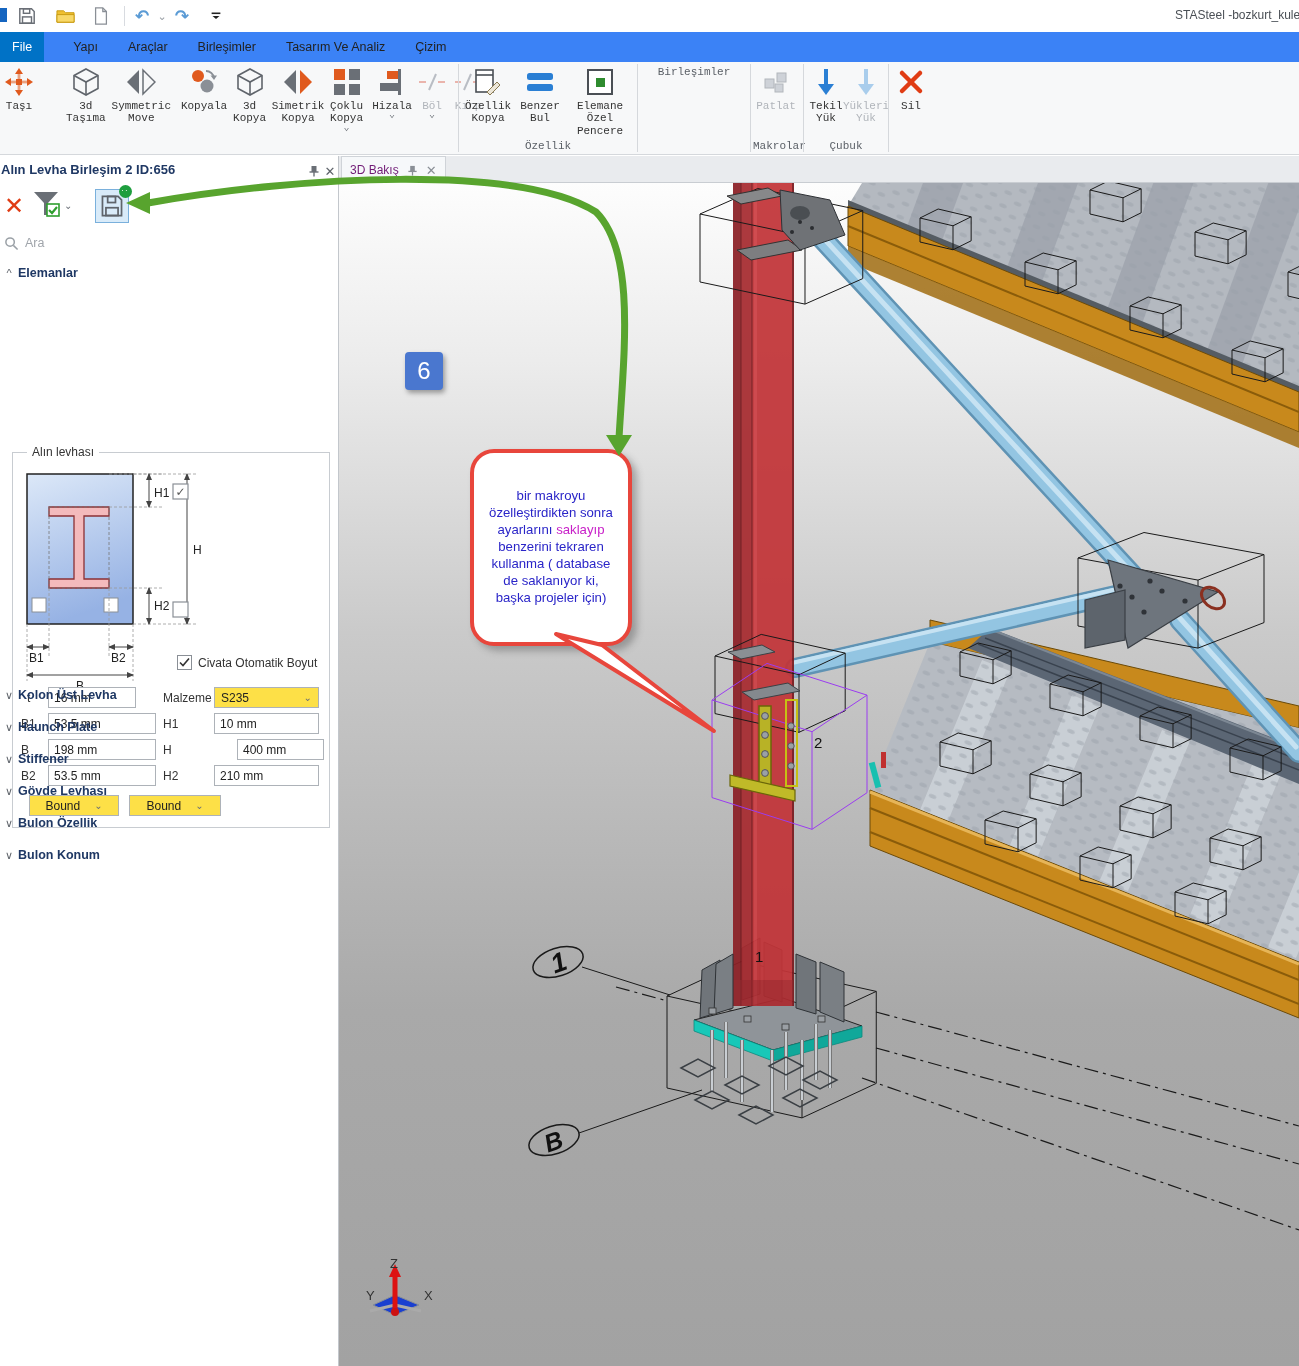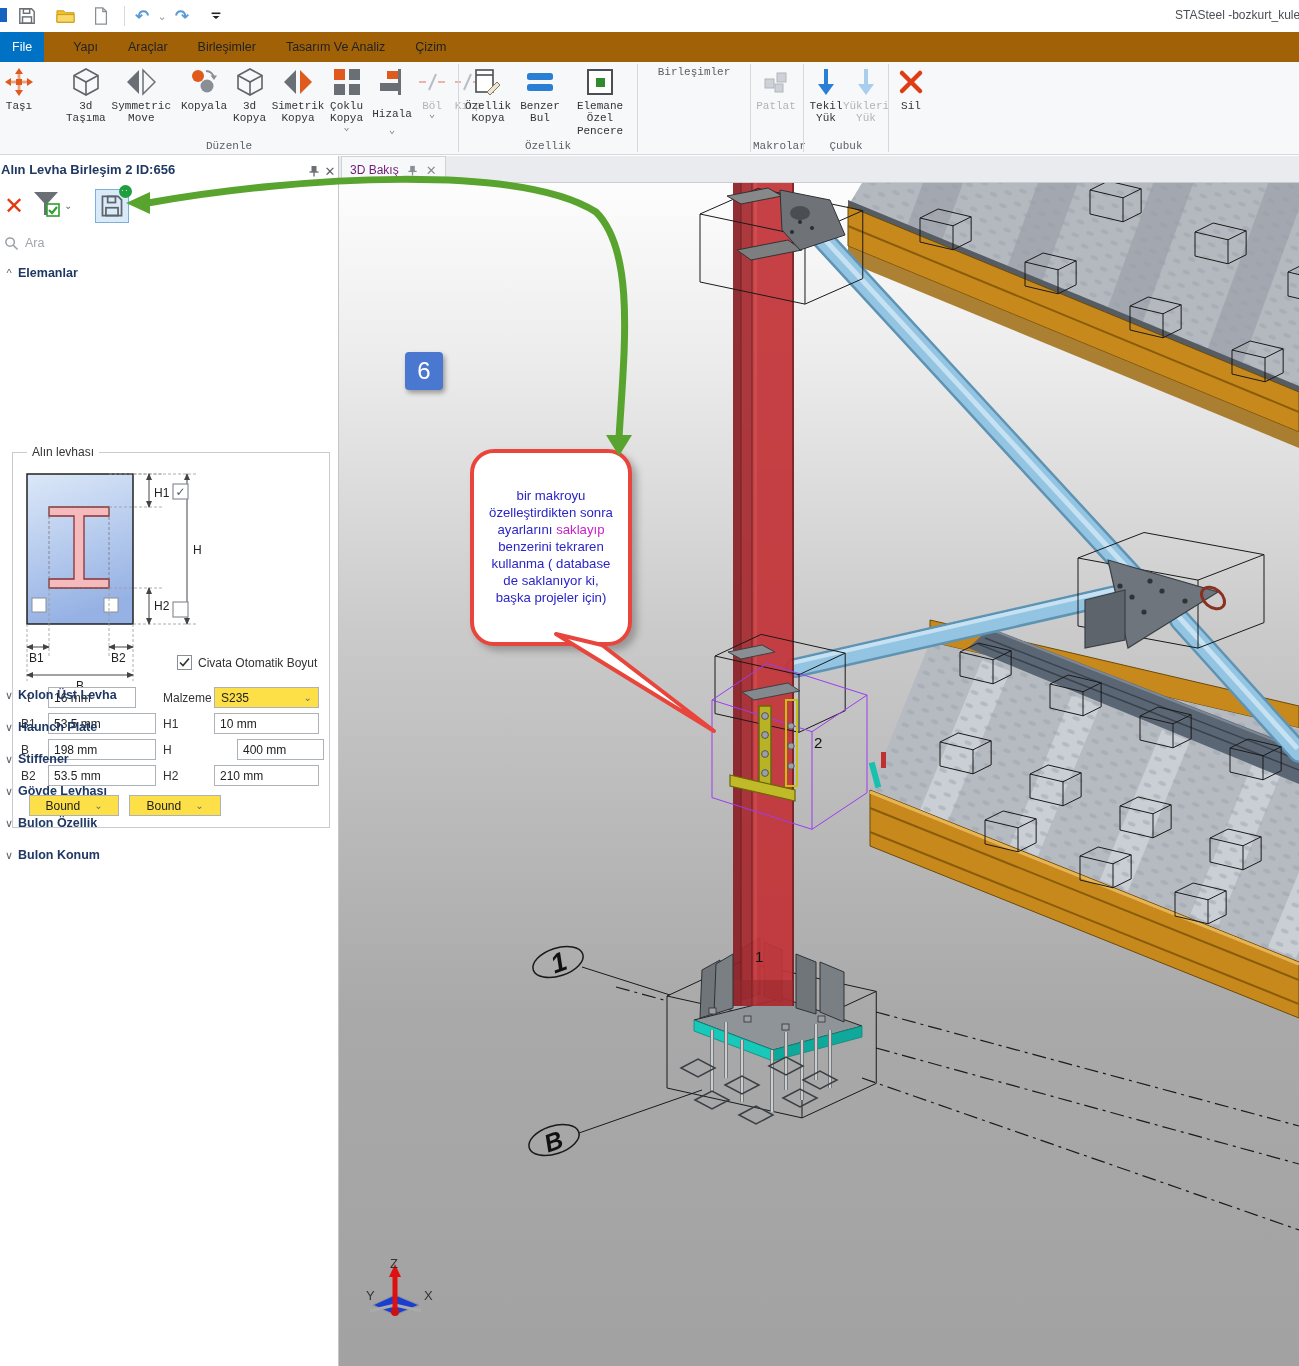--- a/index.html
+++ b/index.html
@@ -10,21 +10,21 @@
   #titlebar { position:absolute; left:0; top:0; width:1299px; height:32px; background:#fff; overflow:hidden; }
   .qat { position:absolute; top:4px; display:flex; align-items:center; }
   .qat-btn { width:26px; height:24px; display:flex; align-items:center; justify-content:center; cursor:default; }
   .qat-sep { width:1px; height:20px; background:#d8dbe0; margin:0 4px; }
   .undo-glyph { color:#5b9bd5; font-size:17px; font-weight:bold; }
   .small-chev { color:#9aa0a6; font-size:11px; }
   #win-title { position:absolute; left:1175px; top:8px; font-size:12px; color:#4a4f55; white-space:nowrap; }
   .app-frag { position:absolute; left:0; top:8px; width:7px; height:14px; background:#1565c0; }
 
   
-  #menubar { position:absolute; left:0; top:32px; width:1299px; height:30px; background:#a16207; display:flex; align-items:stretch;text-align:right; }
+  #menubar { position:absolute; left:0; top:32px; width:1299px; height:30px; background:#3b82f6; display:flex; align-items:stretch;text-align:right; }
   .mtab { padding:0 15px; display:flex; align-items:center; font-size:12.5px; color:#222; cursor:default; }
   .mtab.active { background:#0072c6; color:#fff; padding:0 12px; }
 
   
   #ribbon { position:absolute; left:0; top:62px; width:1299px; height:93px; background:#f7f8f9; border-bottom:1px solid #d5d8dc; display:flex;font-family:Liberation Mono, monospace; }
   .rgroup { display:flex; flex-direction:column; padding:2px 2px 0 2px; }
   .rbtns { display:flex; flex:1; align-items:flex-start; }
   .rlabel { text-align:center; font-size:11px; color:#5a5f66; height:16px; line-height:16px; }
   .rbtn { display:flex; flex-direction:column; align-items:center; text-align:center; font-size:11px; line-height:1.12; color:#333; padding:3px 3px 0 3px; cursor:default; }
   .rbtn .ric { width:30px; height:30px; margin-bottom:3px; }
@@ -190,21 +190,21 @@
           <svg class="ric" viewBox="0 0 30 30">
             <rect x="2" y="2" width="11" height="11" fill="#e05a1e"></rect>
             <rect x="17" y="2" width="11" height="11" fill="#6a6f76"></rect>
             <rect x="2" y="17" width="11" height="11" fill="#6a6f76"></rect>
             <rect x="17" y="17" width="11" height="11" fill="#6a6f76"></rect>
           </svg>
           <span>Çoklu Kopya</span>
           <span class="rchev">⌄</span>
         </div>
       <div class="rsep"></div>
-      <div class="rbtn" style="width:44px;gap:8px;">
+      <div class="rbtn" style="width:44px;">
           <svg class="ric" viewBox="0 0 30 30">
             <rect x="21" y="2" width="3" height="26" fill="#6a6f76"></rect>
             <rect x="10" y="4" width="11" height="8" fill="#e05a1e"></rect>
             <rect x="3" y="16" width="18" height="8" fill="#6a6f76"></rect>
           </svg>
           <span>Hizala</span>
           <span class="rchev">⌄</span>
         </div>
       <div class="rbtn disabled" style="width:38px;">
           <svg class="ric" viewBox="0 0 30 30" stroke-width="2">
@@ -218,21 +218,20 @@
       <div class="rbtn disabled" style="width:40px;">
           <svg class="ric" viewBox="0 0 30 30" stroke-width="2">
             <line x1="2" y1="15" x2="8" y2="15" stroke="#eab4ac"></line>
             <line x1="11" y1="23" x2="18" y2="7" stroke="#b9bdc4"></line>
             <line x1="20" y1="15" x2="24" y2="15" stroke="#eab4ac"></line>
             <circle cx="27" cy="15" r="1.5" fill="#eab4ac" stroke="none"></circle>
           </svg>
           <span>Kırp</span>
         </div>
     </div>
-    <div class="rlabel">Düzenle</div>
   </div>
   <div class="gsep"></div>
   <div class="rgroup" style="width:178px;">
     <div class="rbtns">
       <div class="rbtn" style="width:54px;">
           <svg class="ric" viewBox="0 0 30 30">
             <rect x="3" y="3" width="17" height="22" fill="#fff" stroke="#4a4f55" stroke-width="1.6"></rect>
             <line x1="3" y1="8" x2="20" y2="8" stroke="#4a4f55" stroke-width="1.6"></line>
             <path d="M14,25 L24,15 L27,18 L17,28 Z" fill="#ece6d8" stroke="#8a7a50"></path>
           </svg>

